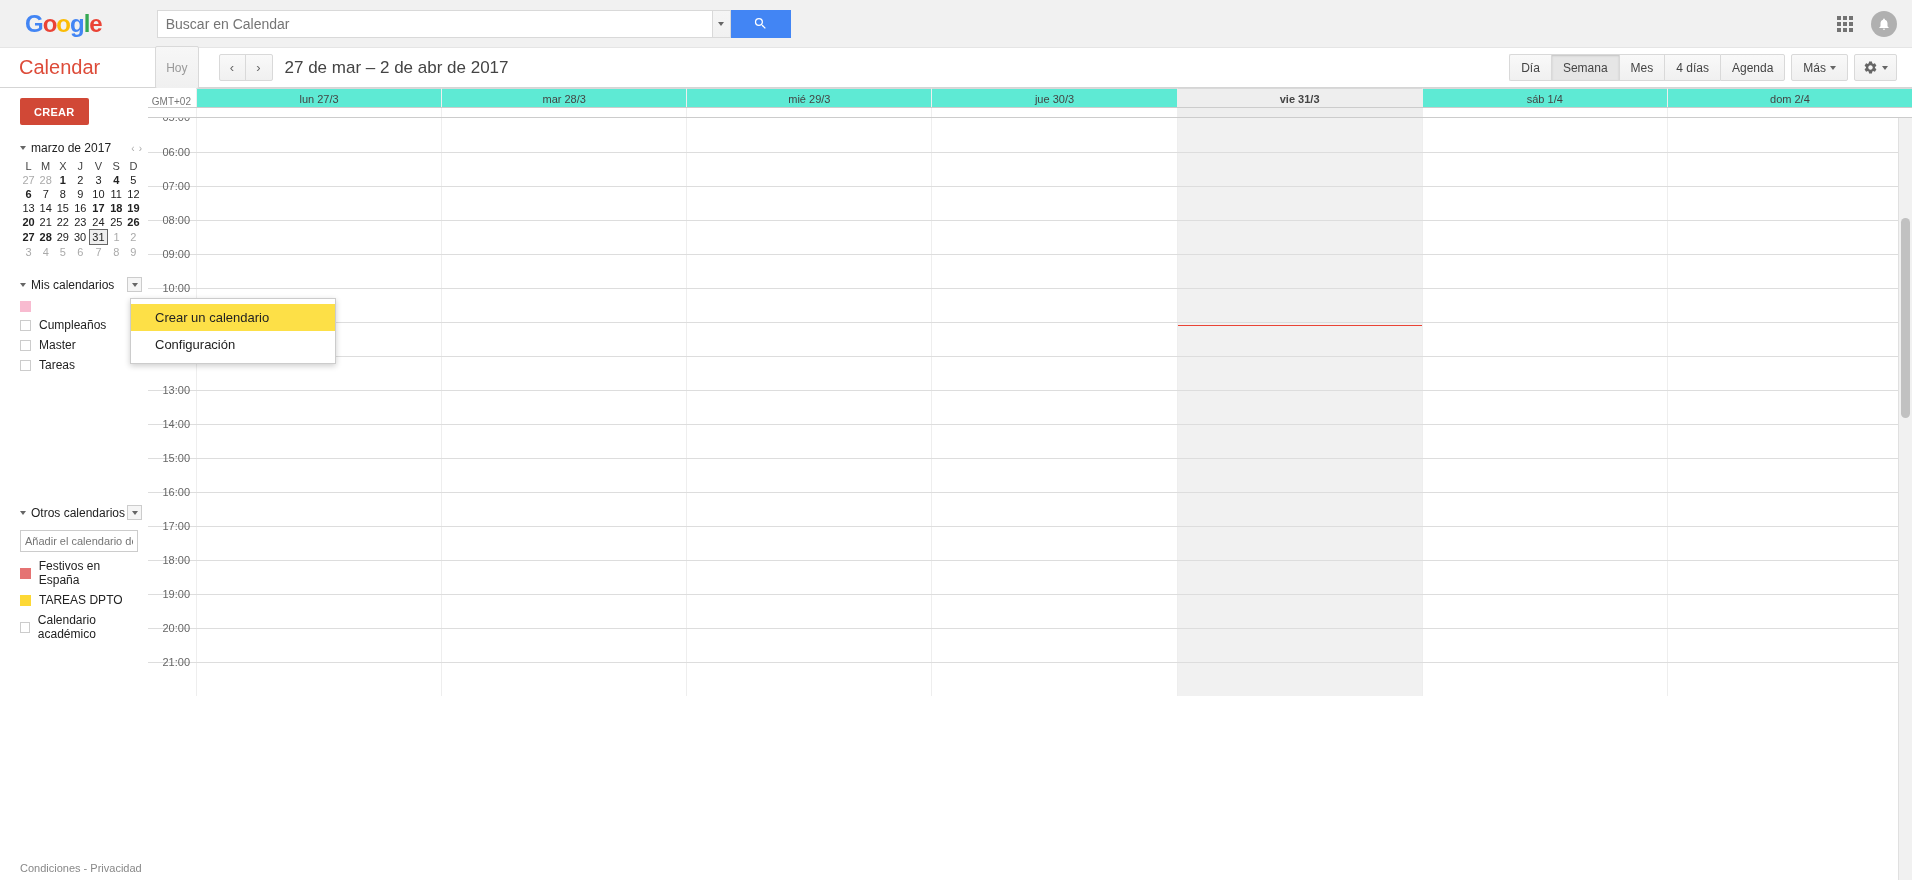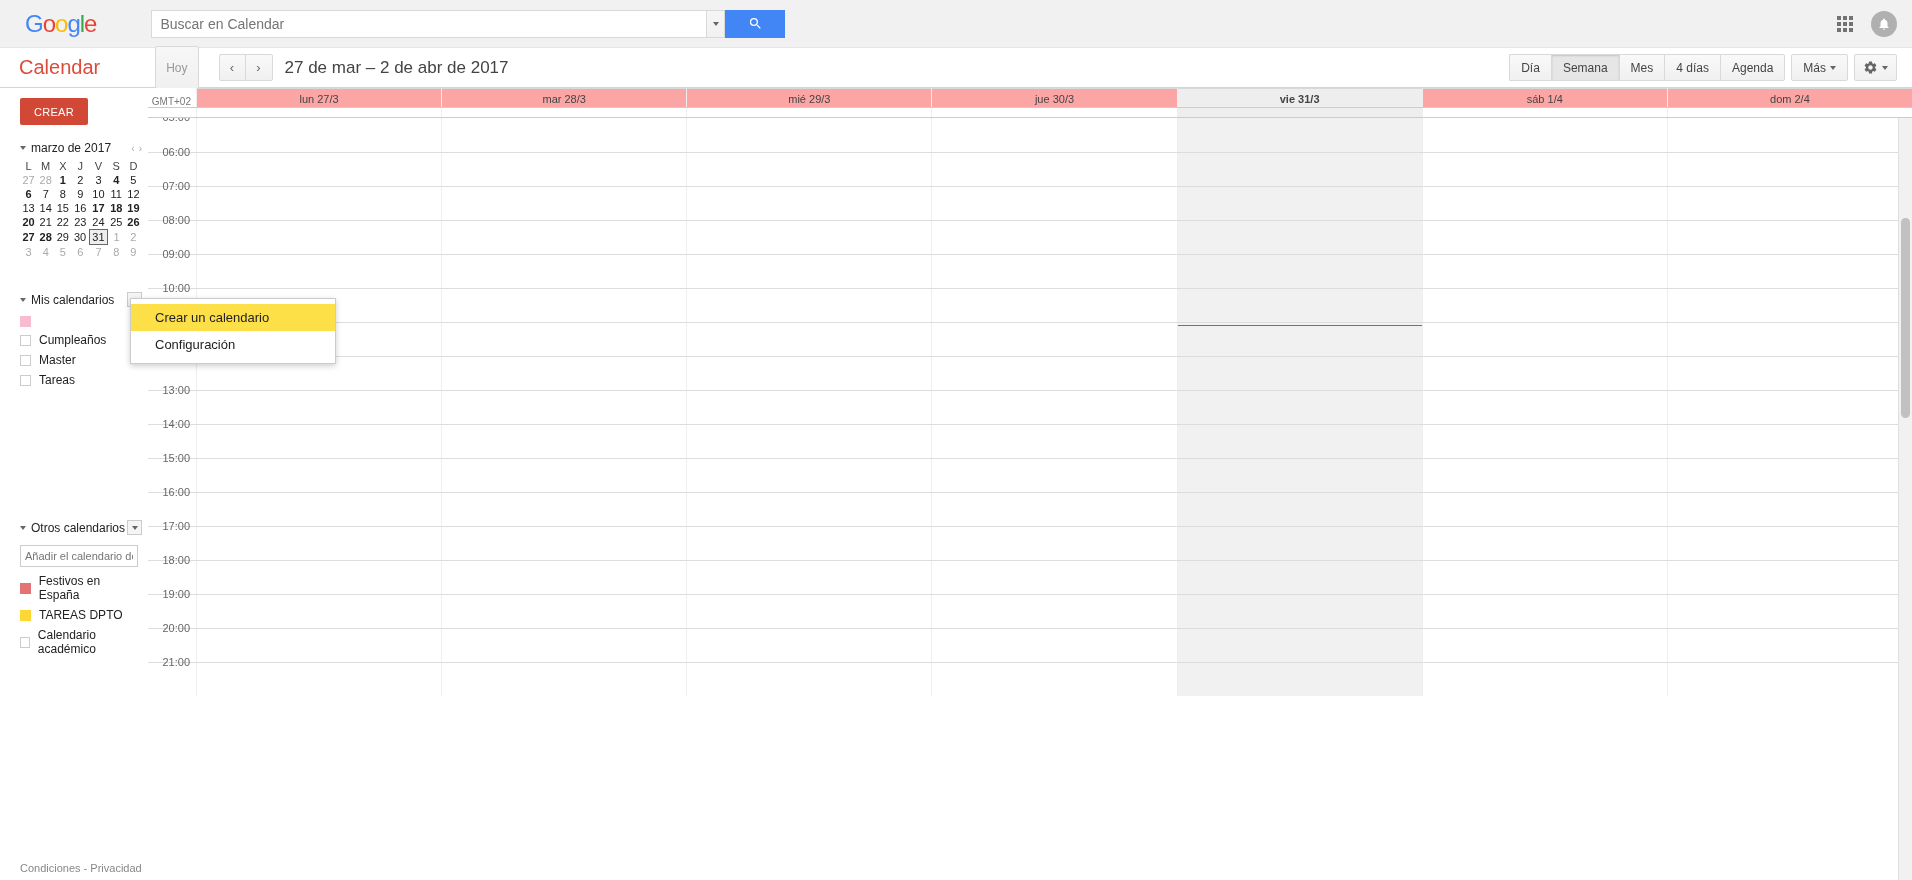--- a/index.html
+++ b/index.html
@@ -1,21 +1,21 @@
 <!DOCTYPE html>
 <html><head>
 <meta charset="utf-8">
 <style>
 *{box-sizing:border-box;margin:0;padding:0;font-family:Arial,sans-serif}
 html,body{height:100%;overflow:hidden}
 body{background:#fff;color:#222;font-size:13px}
 
 
 .header{height:48px;background:#f1f1f1;border-bottom:1px solid #e5e5e5;display:flex;align-items:center;padding:0 15px;position:relative}
-.logo{font-size:24px;font-weight:400;letter-spacing:-1px;margin-left:10px}
+.logo{font-size:24px;font-weight:700;letter-spacing:-1px;margin-left:10px}
 .g1{color:#4285F4}.g2{color:#EA4335}.g3{color:#FBBC05}.g4{color:#4285F4}.g5{color:#34A853}.g6{color:#EA4335}
 .search-wrap{display:flex;margin-left:55px}
 .search-box{width:556px;height:28px;border:1px solid #d9d9d9;background:#fff;padding:0 8px;font-size:14px;color:#777}
 .search-dd{width:18px;height:28px;border:1px solid #d9d9d9;border-left:none;background:linear-gradient(#f5f5f5,#f1f1f1);display:flex;align-items:center;justify-content:center}
 .search-btn{width:60px;height:28px;background:#4285f4;border:none;display:flex;align-items:center;justify-content:center;cursor:pointer}
 .search-btn svg{fill:#fff}
 .hdr-right{position:absolute;right:15px;display:flex;align-items:center;gap:18px}
 .apps-icon{display:grid;grid-template-columns:repeat(3,4px);grid-template-rows:repeat(3,4px);gap:2px}
 .apps-icon span{background:#737373;width:4px;height:4px}
 .bell{width:26px;height:26px;border-radius:50%;background:#b0b0b0;display:flex;align-items:center;justify-content:center}
@@ -34,49 +34,49 @@
 .view-group .vbtn{border-radius:0;border-right:none}
 .view-group .vbtn:first-child{border-radius:2px 0 0 2px}
 .view-group .vbtn:last-child{border-radius:0 2px 2px 0;border-right:1px solid #d9d9d9}
 .vbtn.active{background:#e6e6e6;box-shadow:inset 0 1px 2px rgba(0,0,0,.15)}
 .gear-btn{padding:0 8px}
 .tri{width:0;height:0;border-left:3px solid transparent;border-right:3px solid transparent;border-top:4px solid #666}
 
 
 .main{display:flex;height:calc(100% - 88px)}
 .sidebar{width:148px;padding:10px 6px 0 20px;font-size:12px;position:relative}
-.create-btn{background:#d14836;color:#fff;border:none;height:27px;padding:0 14px;font-size:11px;font-weight:normal;border-radius:2px;letter-spacing:.3px}
+.create-btn{background:#d14836;color:#fff;border:none;height:27px;padding:0 14px;font-size:11px;font-weight:bold;border-radius:2px;letter-spacing:.3px}
 
 .mini-head{display:flex;align-items:center;justify-content:space-between;margin-top:16px}
 .mini-title{display:flex;align-items:center;gap:5px;cursor:pointer}
 .mini-nav{display:flex;gap:4px;color:#aaa;font-size:10px}
 .mini{width:100%;border-collapse:collapse;margin-top:4px;font-size:11px}
 .mini th{font-weight:normal;color:#444;padding:1px 0}
 .mini td{text-align:center;padding:1px 0;cursor:pointer}
 .mini td.prev,.mini td.next{color:#aaa}
 .mini td.bold{font-weight:bold}
 .mini td.today{border:1px solid #666;background:#eee}
 
-.cal-section{margin-top:33px}
+.cal-section{margin-top:18px}
 .sec-head{display:flex;align-items:center;justify-content:space-between;cursor:pointer;margin-bottom:6px}
 .sec-title{display:flex;align-items:center;gap:5px}
 .sec-dd{width:15px;height:15px;border:1px solid #ccc;background:#f5f5f5;display:flex;align-items:center;justify-content:center}
 .cal-item{display:flex;align-items:center;gap:8px;padding:3px 0;cursor:pointer}
 .cal-chk{width:11px;height:11px;border:1px solid #ccc}
 .cal-chk.filled{border:none}
 .add-cal{width:118px;height:22px;border:1px solid #ccc;padding:0 4px;font-size:11px;color:#999;margin-top:4px}
 
 .footer{position:absolute;bottom:6px;left:20px;font-size:11px;color:#888}
 .footer span{cursor:pointer}
 
 
 .weekwrap{flex:1;position:relative;overflow:hidden}
 .dayhdr{display:flex;height:20px;border-bottom:1px solid #ccc;background:#fff}
 .tzcell{width:48px;text-align:right;padding-right:5px;font-size:10px;color:#777;line-height:28px}
-.dh{flex:1;text-align:center;font-size:11px;color:#444;line-height:20px;border-left:1px solid #eee;border-top:1px solid #d9d9d9;background:#fca5a5}
+.dh{flex:1;text-align:center;font-size:11px;color:#444;line-height:20px;border-left:1px solid #eee;border-top:1px solid #d9d9d9;background:#5eead4}
 .dh.today{background:#eee;font-weight:bold}
 .allday{display:flex;height:10px;border-bottom:1px solid #ccc}
 .allday .spacer{width:48px}
 .allday .ad{flex:1;border-left:1px solid #eee}
 .allday .ad.today{background:#eee}
 .scroll{overflow-y:auto;height:calc(100% - 30px);position:relative}
 .hourrow{display:flex;height:34px;border-top:1px solid #ddd}
 .hourrow:first-child{border-top:none}
 .hlabel{width:48px;text-align:right;padding-right:6px;font-size:11px;color:#666;position:relative;top:-7px}
 .hourcell{flex:1;border-left:1px solid #eee;position:relative}

